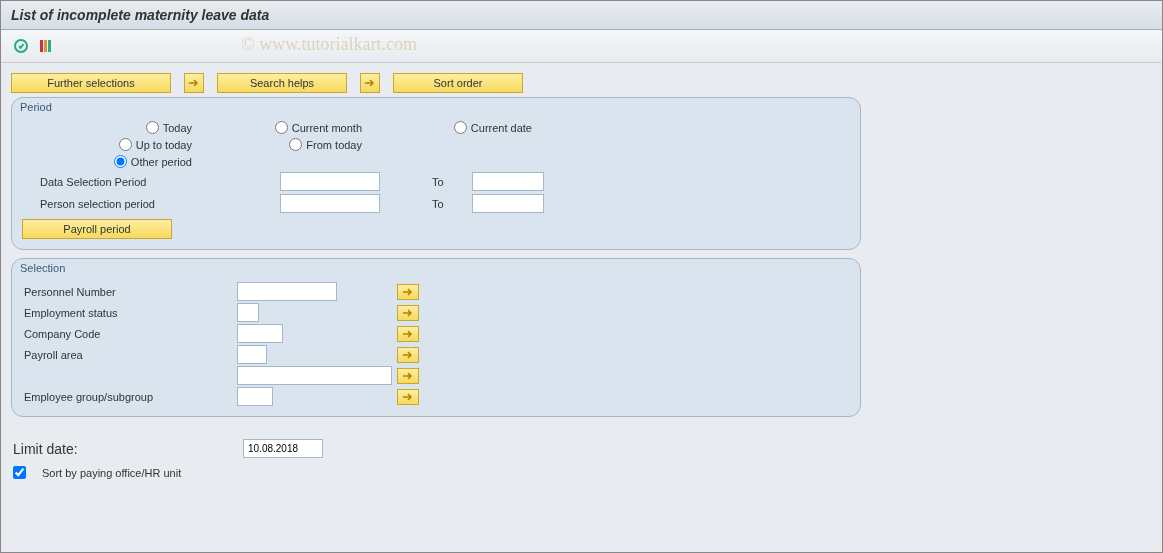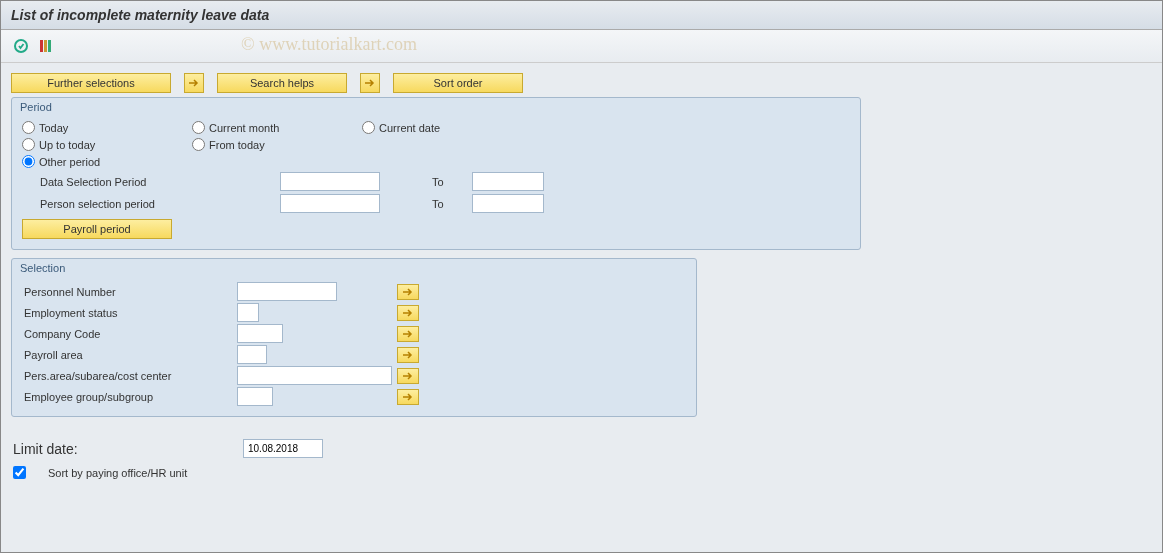--- a/index.html
+++ b/index.html
@@ -69,21 +69,21 @@
     }
     .yellow-btn.small {
       min-width: 20px;
       padding: 2px 3px;
       display: inline-flex;
       align-items: center;
       justify-content: center;
     }
     .groupbox {
       border: 1px solid #a4b8cc;
-      border-radius: 3px;
+      border-radius: 12px;
       background: #d9e4ef;
       margin-bottom: 8px;
       padding: 0;
       position: relative;
     }
     .groupbox-title {
       font-size: 11px;
       color: #3a5a7a;
       padding: 3px 8px 2px 8px;
       position: relative;
@@ -98,20 +98,21 @@
       margin-bottom: 4px;
       align-items: center;
     }
     .radio-item {
       display: flex;
       align-items: center;
       gap: 4px;
       width: 170px;
       font-size: 11px;
       color: #333;
+      justify-content: flex-end;
     }
     .radio-item input[type="radio"] {
       margin: 0;
     }
     .field-row {
       display: flex;
       align-items: center;
       margin-bottom: 3px;
       padding-left: 18px;
     }
@@ -160,21 +161,21 @@
       margin-bottom: 8px;
     }
     .bot-label {
       width: 230px;
       font-size: 14px;
       color: #333;
     }
     .check-row {
       display: flex;
       align-items: center;
-      gap: 22px;
+      gap: 16px;
       font-size: 11px;
       color: #333;
     }
     .sel-grid {
       display: grid;
       grid-template-columns: 215px 110px 50px 22px;
       row-gap: 2px;
       align-items: center;
     }
     .sel-grid .cell-arrow { justify-self: end; }
@@ -264,21 +265,21 @@
         <input class="input-text" style="width: 100px;">
         <span class="to-label" style="margin-left:52px">To</span>
         <input class="input-text" style="width: 72px;">
       </div>
       <div class="payroll-btn-wrap">
         <button class="yellow-btn" style="min-width:150px">Payroll period</button>
       </div>
     </div>
   </div>
 
-  <div class="groupbox" style="width:686px">
+  <div class="groupbox" style="width:850px">
     <div class="groupbox-title">Selection</div>
     <div class="groupbox-body">
       <div class="sel-grid">
         <span class="sel-label">Personnel Number</span>
         <input class="sel-input" style="width: 100px;">
         <span></span>
         <span class="cell-arrow"><button class="yellow-btn small">
           <svg width="12" height="10" viewBox="0 0 12 10">
                 <path d="M1 5 H9 M6 2 L9 5 L6 8" stroke="#b58000" stroke-width="1.5" fill="none"></path>
               </svg>
@@ -304,21 +305,20 @@
 
         <span class="sel-label">Payroll area</span>
         <input class="sel-input" style="width: 30px;">
         <span></span>
         <span class="cell-arrow"><button class="yellow-btn small">
           <svg width="12" height="10" viewBox="0 0 12 10">
                 <path d="M1 5 H9 M6 2 L9 5 L6 8" stroke="#b58000" stroke-width="1.5" fill="none"></path>
               </svg>
         </button></span>
 
-        <span class="sel-label">Pers.area/subarea/cost center</span>
         <div style="grid-column: 2 / 4;"><input class="sel-input" style="width: 155px;"></div>
         <span class="cell-arrow"><button class="yellow-btn small">
           <svg width="12" height="10" viewBox="0 0 12 10">
                 <path d="M1 5 H9 M6 2 L9 5 L6 8" stroke="#b58000" stroke-width="1.5" fill="none"></path>
               </svg>
         </button></span>
 
         <span class="sel-label">Employee group/subgroup</span>
         <input class="sel-input" style="width: 36px;">
         <span></span>

